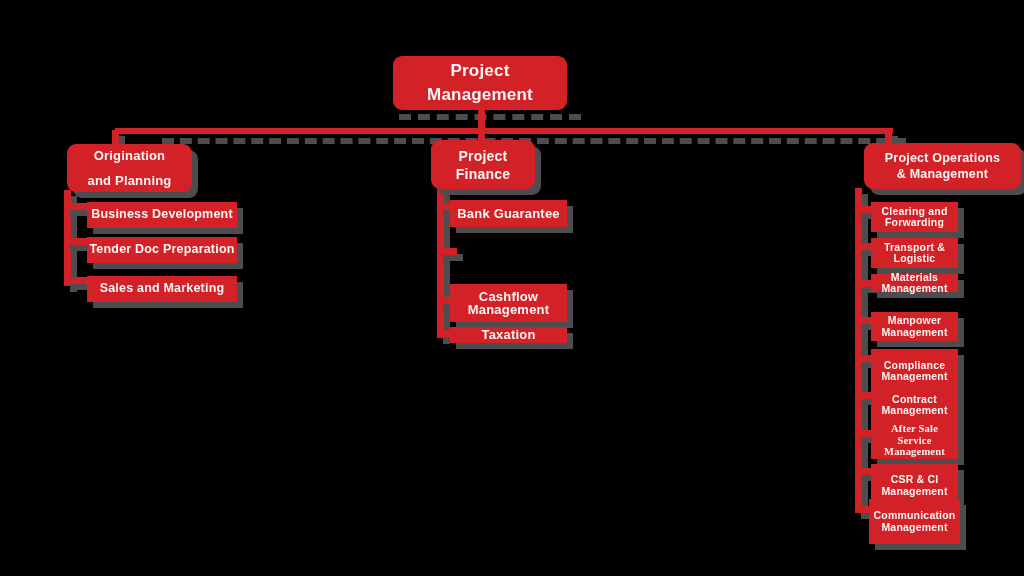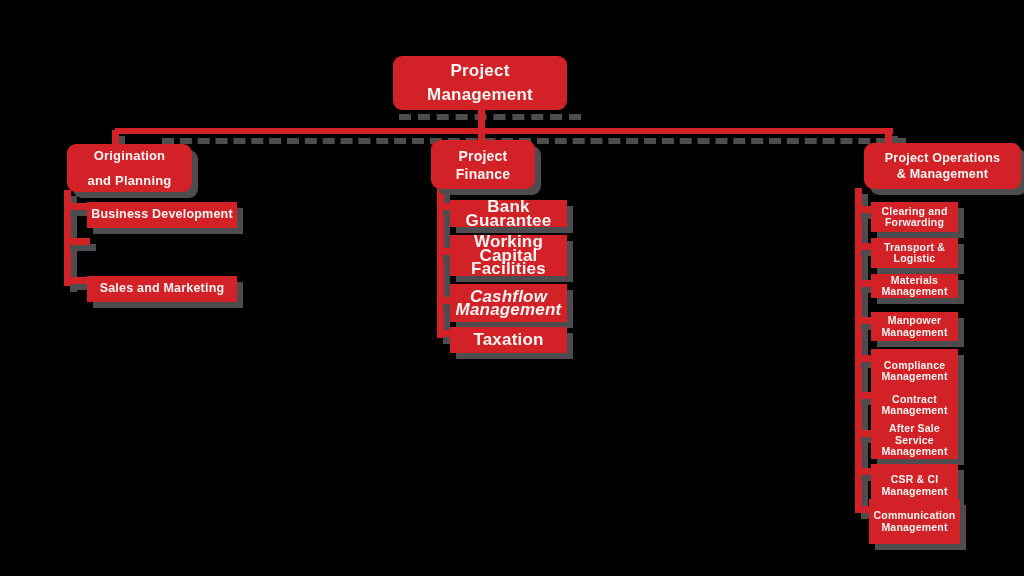--- a/index.html
+++ b/index.html
@@ -38,29 +38,29 @@
   }
   
   .n-root{left:393px;top:56px;width:174px;height:54px;font-size:17px;line-height:24px;}
   .n-b1{left:67px;top:144px;width:125px;height:48px;font-size:13px;line-height:25px;}
   .n-b2{left:431px;top:140px;width:104px;height:49px;font-size:14px;line-height:18px;}
   .n-b3{left:832px;top:143px;width:157px;height:46px;font-size:12.5px;line-height:16px;margin-left:32px;}
   
   .col1{left:87px;width:150px;height:26px;font-size:12.5px;line-height:13.5px;}
   .c1a{top:202px;text-align:right;} .c1b{top:237px;} .c1c{top:276px;}
   
-  .col2{left:450px;width:117px;font-size:17px;line-height:13.5px;}
+  .col2{left:450px;width:117px;font-size:13px;line-height:13.5px;}
   .c2a{top:200px;height:27px;} .c2b{top:235px;height:41px;}
-  .c2c{top:284px;height:38px;font-style:italic;} .c2d{top:327px;height:26px;}
+  .c2c{top:284px;height:38px;} .c2d{top:327px;height:16px;}
   
   .col3{left:871px;width:87px;font-size:10.5px;line-height:11.5px;}
   .c3a{top:202px;height:30px;} .c3b{top:238px;height:30px;}
-  .c3c{top:274px;height:24px;} .c3d{top:312px;height:29px;}
+  .c3c{top:274px;height:18px;} .c3d{top:312px;height:29px;}
   .c3e{top:349px;height:44px;} .c3f{top:387px;height:36px;}
-  .c3g{top:422px;height:37px;} .c3h{top:464px;height:43px;}
+  .c3g{top:422px;height:37px;font-family:Liberation Serif, serif;} .c3h{top:464px;height:43px;}
   .c3i{top:499px;height:45px;left:869px;width:91px;}
   
   .main-h{left:115px;top:128px;width:778px;height:6px;}
   .main-h-shadow{left:162px;top:138px;width:744px;}
   .root-shadow{left:399px;top:114px;width:182px;}
   .root-stub{left:478px;top:108px;width:7px;height:36px;}
   .drop-l{left:112px;top:130px;width:7px;height:18px;}
   .drop-r{left:885px;top:130px;width:7px;height:20px;}
   .vline-1{left:64px;top:190px;width:7px;height:96px;}
   .vline-2{left:437px;top:188px;width:7px;height:150px;}
@@ -107,25 +107,24 @@
 Management</div>
 
   <div class="node round n-b1">Origination
 and Planning</div>
   <div class="node round n-b2">Project
 Finance</div>
   <div class="node round n-b3">Project Operations
 &amp; Management</div>
 
   <div class="node col1 c1a">Business Development</div>
+  <div class="node col1 c1b">Tender Doc Preparation</div>
   <div class="node col1 c1c">Sales and Marketing</div>
 
   <div class="node col2 c2a">Bank Guarantee</div>
-  <div class="node col2 c2b">Working Capital
-Facilities</div>
   <div class="node col2 c2c">Cashflow
 Management</div>
   <div class="node col2 c2d">Taxation</div>
 
   <div class="node col3 c3a">Clearing and
 Forwarding</div>
   <div class="node col3 c3b">Transport &amp;
 Logistic</div>
   <div class="node col3 c3c">Materials
 Management</div>

